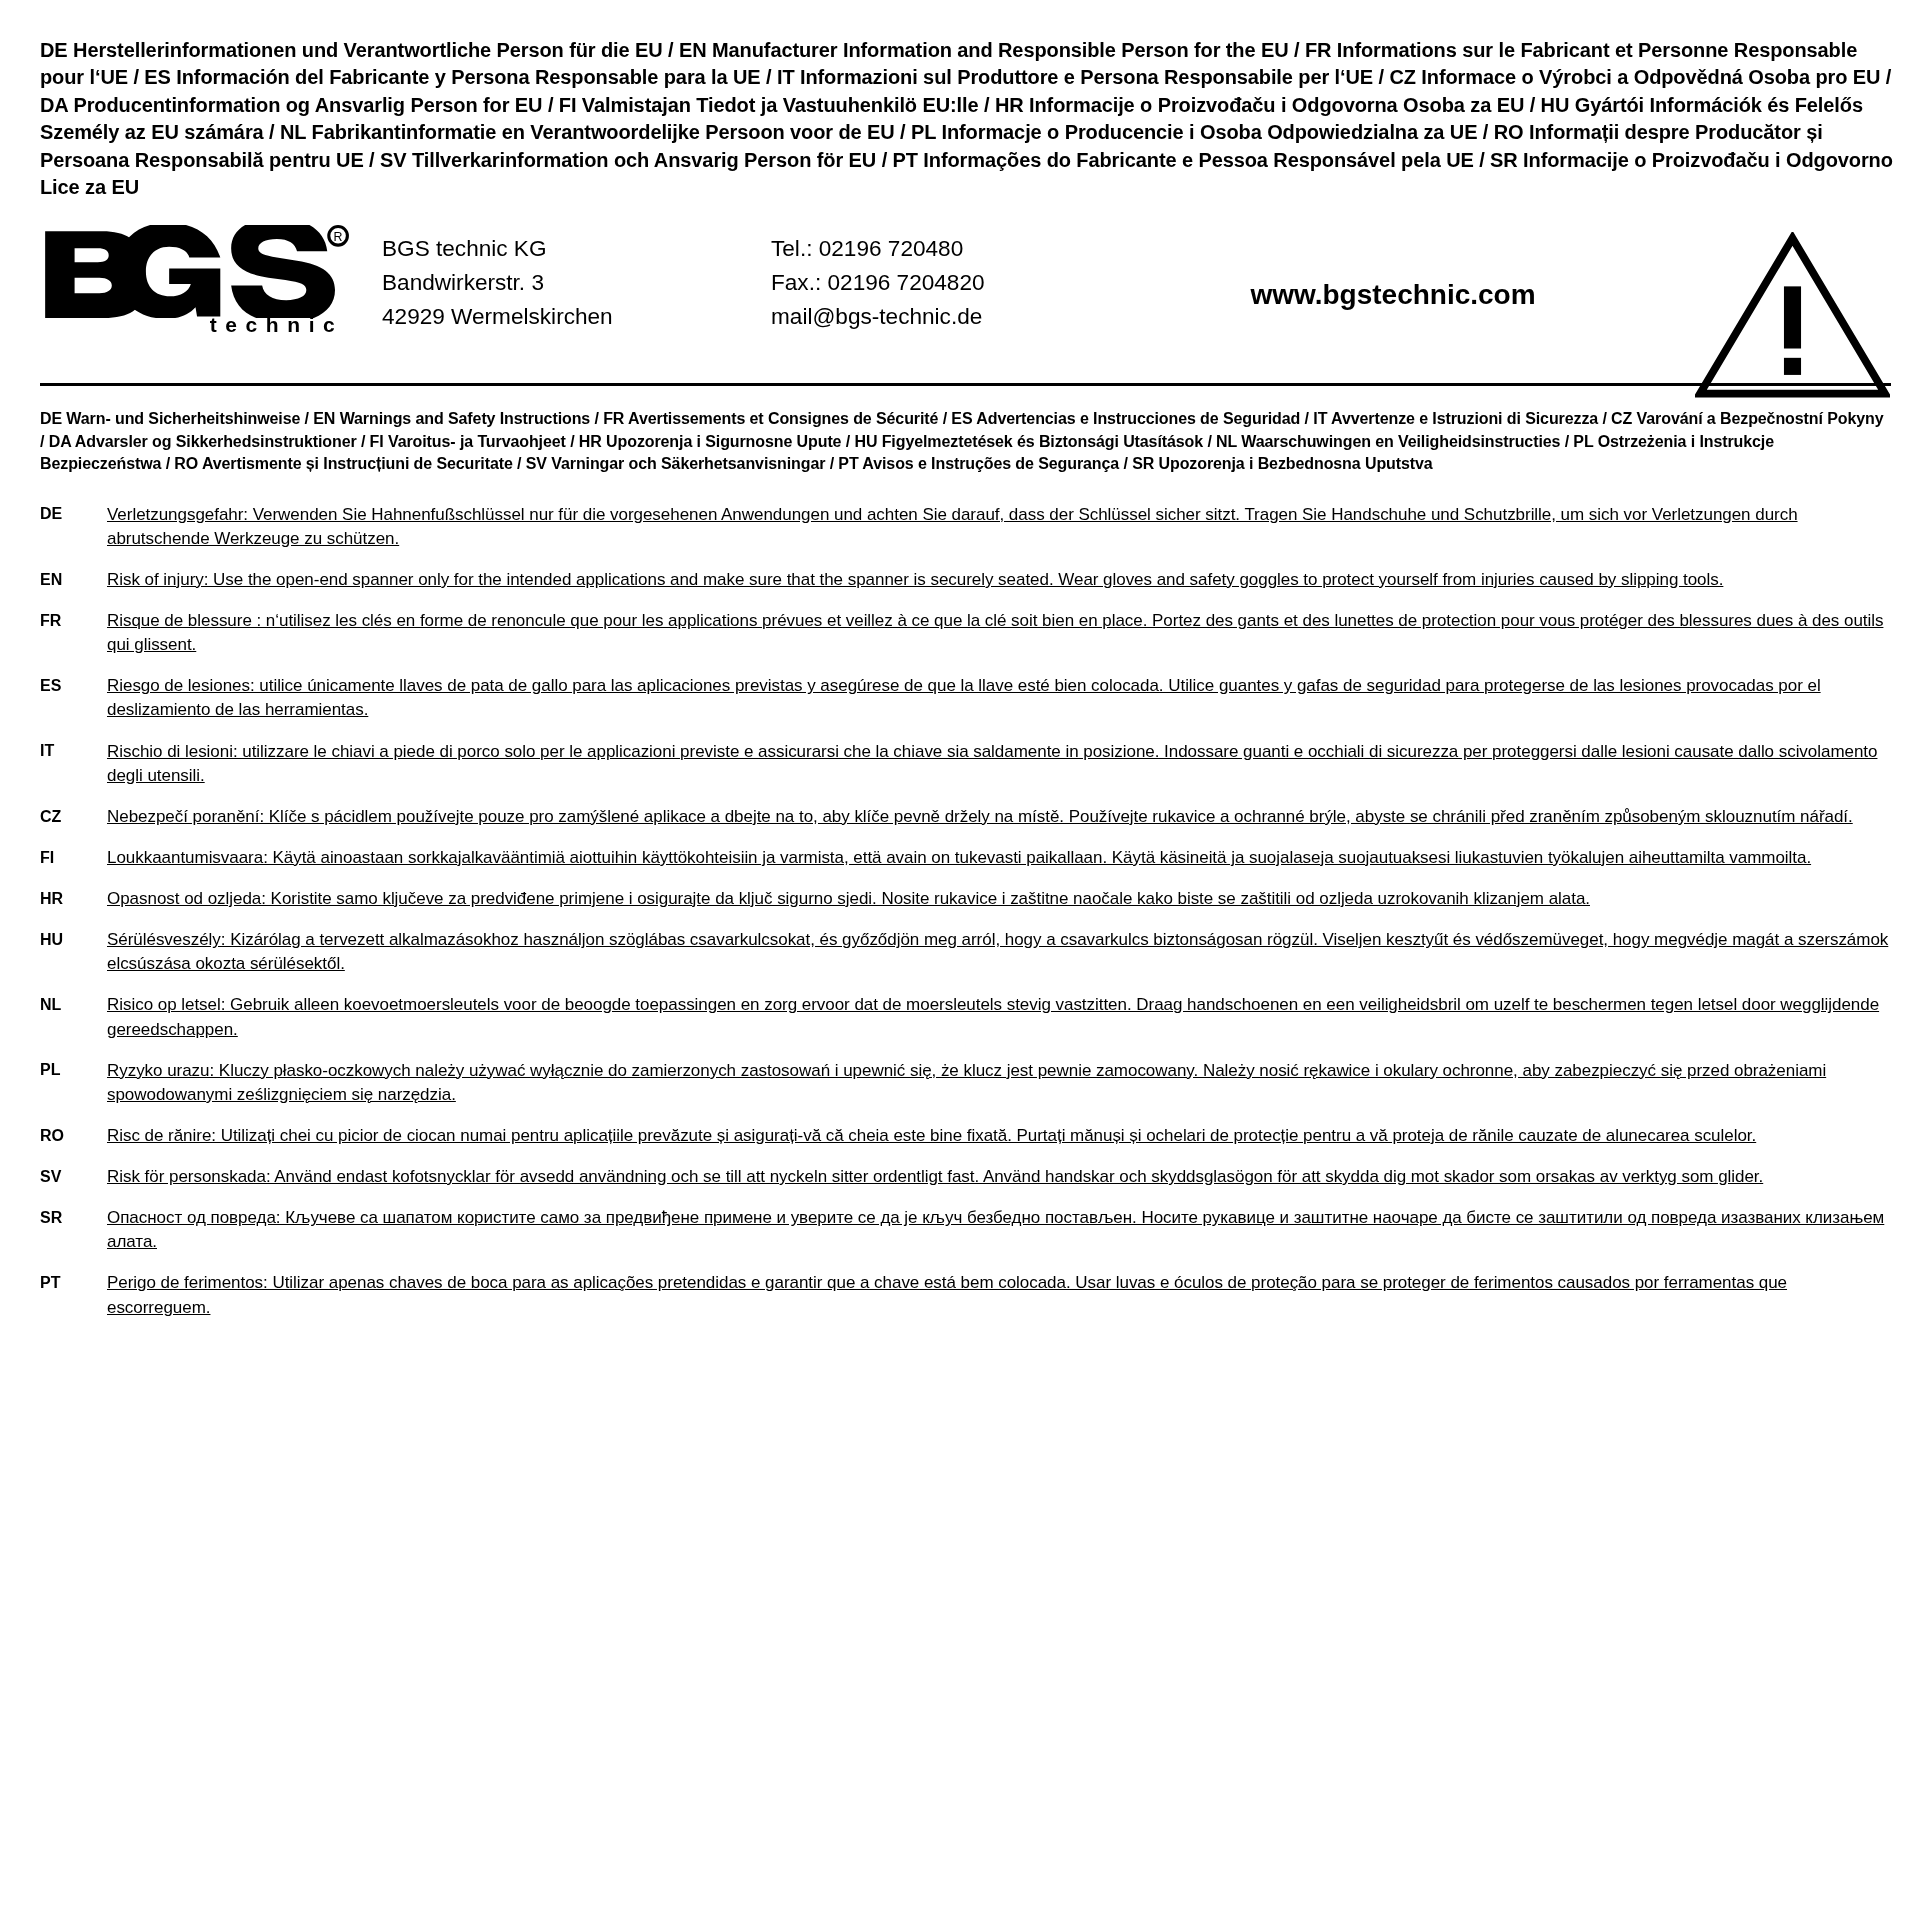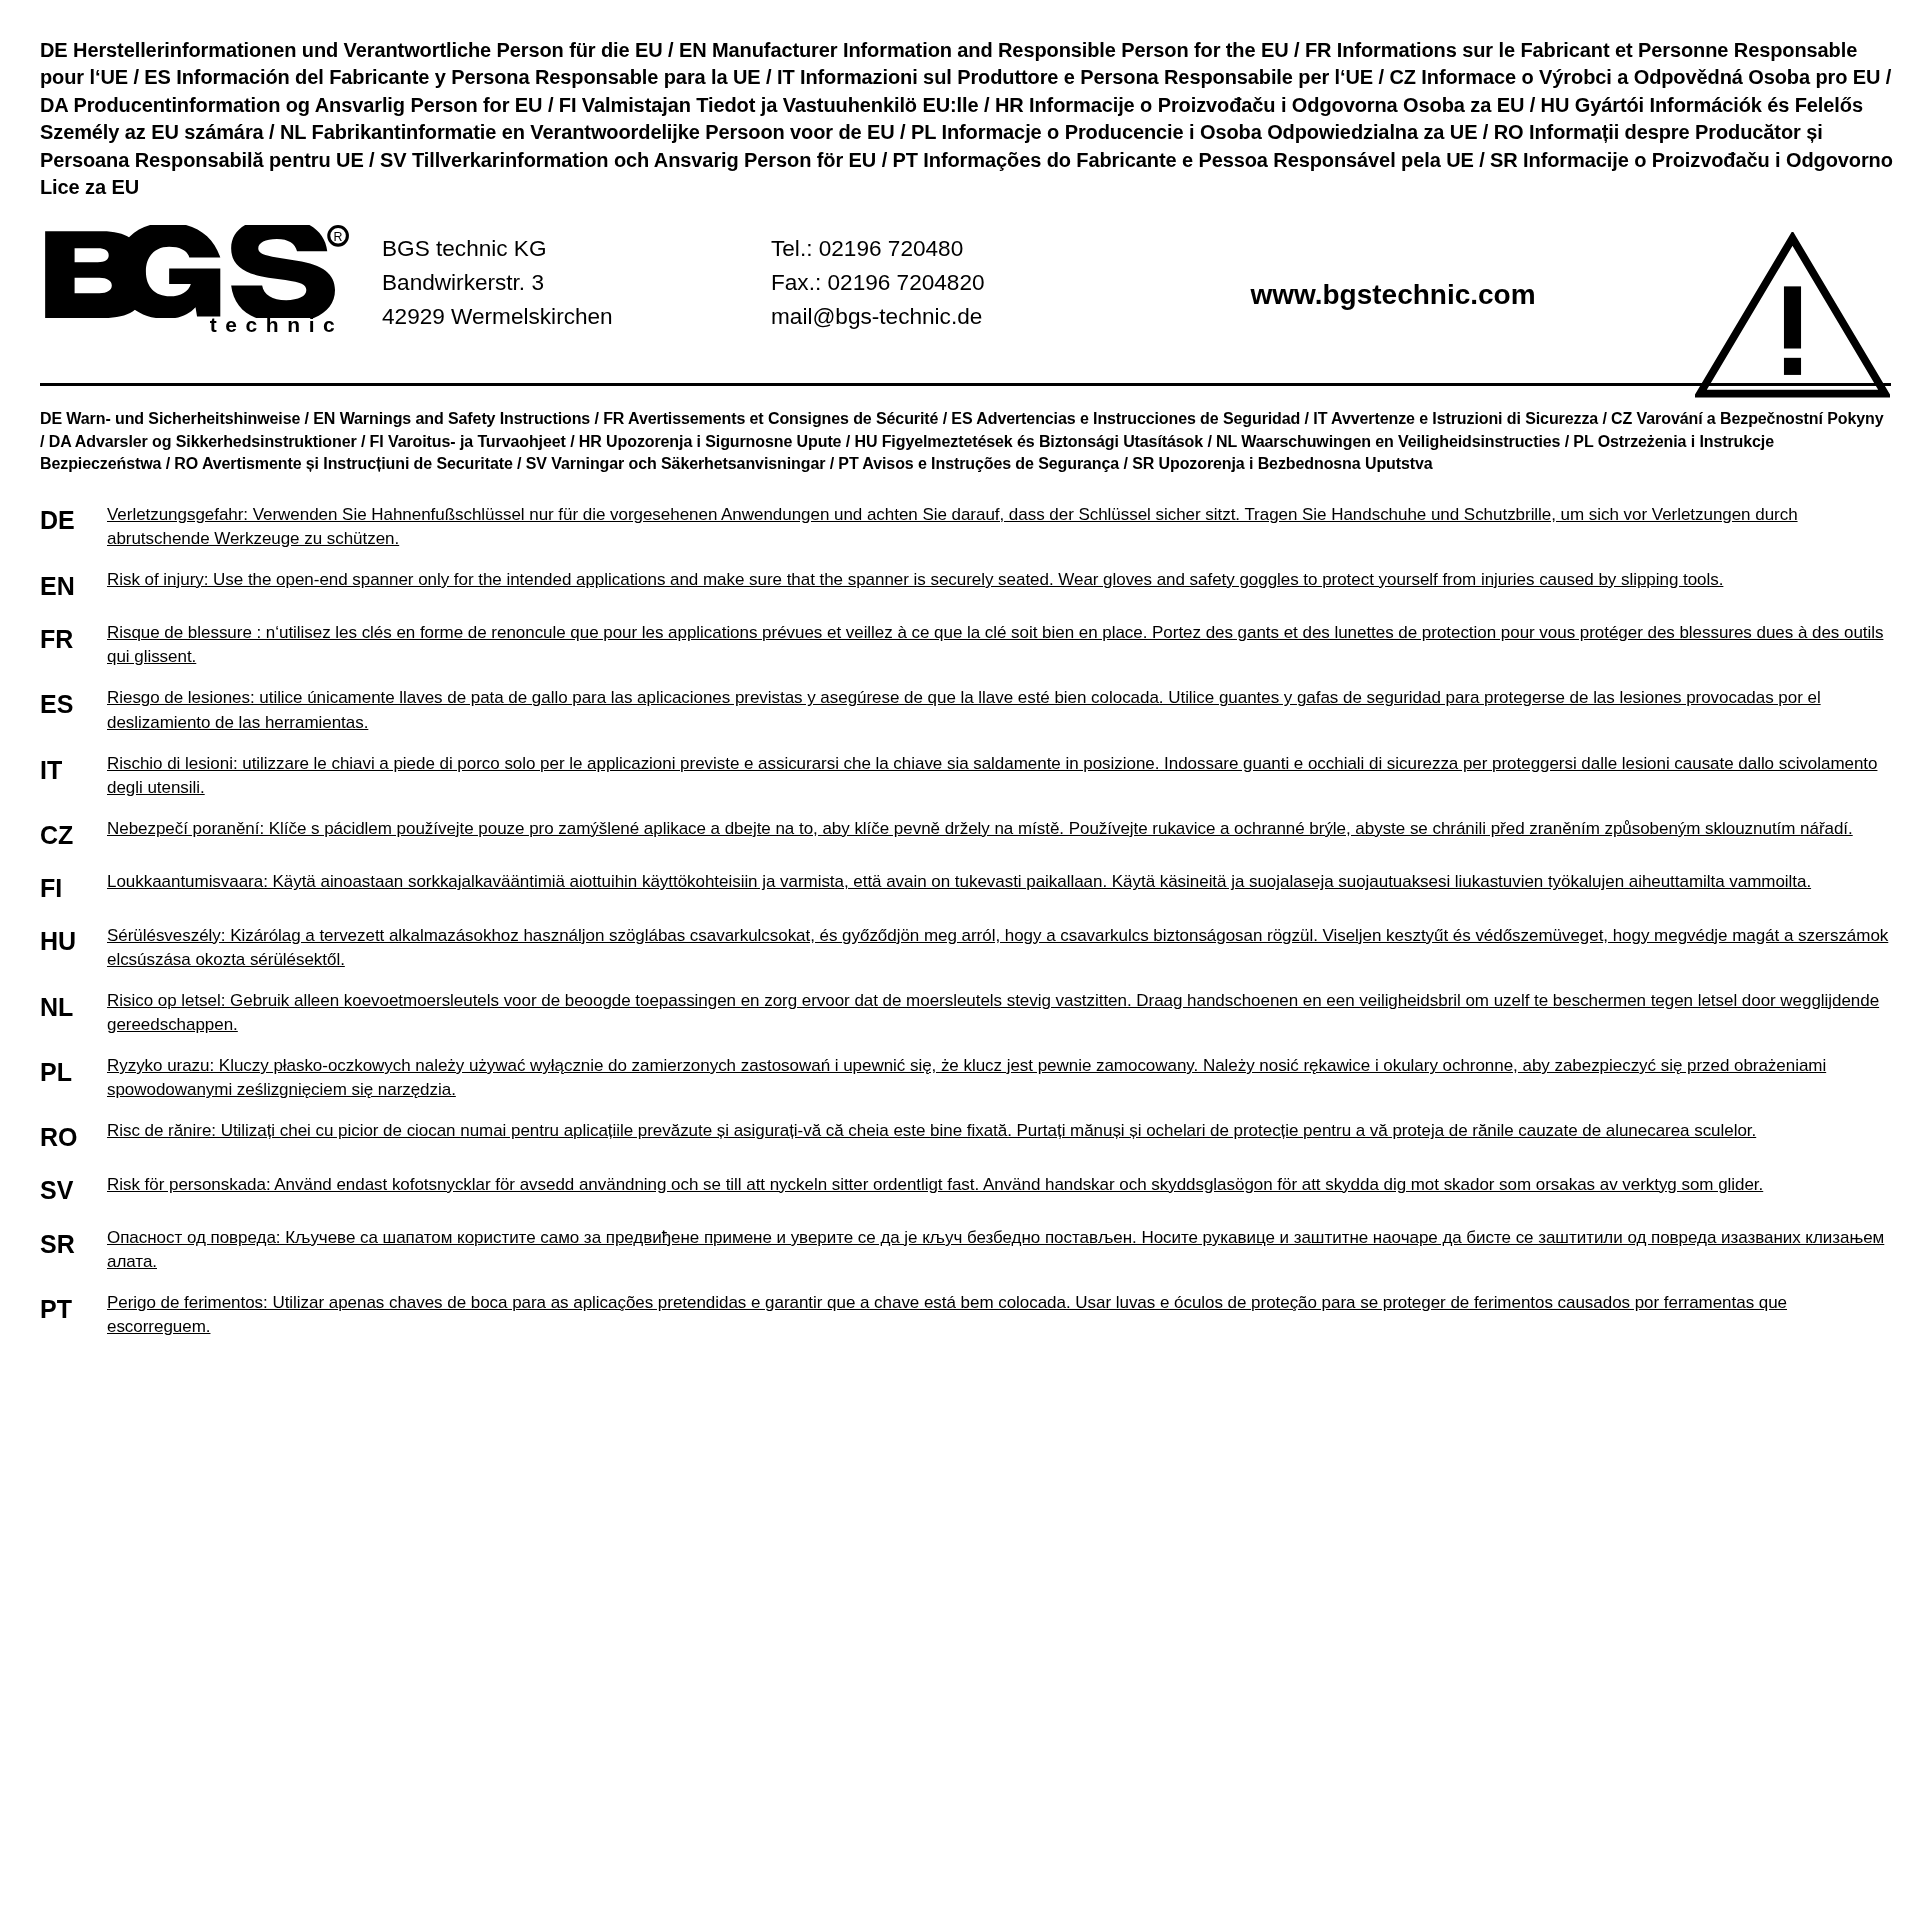--- a/index.html
+++ b/index.html
@@ -113,21 +113,21 @@
     width: 1852px;
   }
   .item {
     display: flex;
     align-items: flex-start;
     margin-bottom: 17px;
   }
   .code {
     flex: 0 0 auto;
     width: 67px;
-    font-size: 25px;
+    font-size: 16px;
     font-weight: bold;
     line-height: 1.42;
     padding-top: 0.8px;
   }
   .txt {
     flex: 1 1 auto;
     font-size: 17px;
     line-height: 1.42;
     letter-spacing: -0.04px;
     text-decoration: underline;
@@ -214,20 +214,24 @@
     </div>
     <div class="item">
       <div class="code">CZ</div>
       <div class="txt">Nebezpečí poranění: Klíče s pácidlem používejte pouze pro zamýšlené aplikace a dbejte na to, aby klíče pevně držely na místě. Používejte rukavice a ochranné brýle, abyste se chránili před zraněním způsobeným sklouznutím nářadí.</div>
     </div>
     <div class="item">
       <div class="code">FI</div>
       <div class="txt">Loukkaantumisvaara: Käytä ainoastaan sorkkajalkavääntimiä aiottuihin käyttökohteisiin ja varmista, että avain on tukevasti paikallaan. Käytä käsineitä ja suojalaseja suojautuaksesi liukastuvien työkalujen aiheuttamilta vammoilta.</div>
     </div>
     <div class="item">
+      <div class="code">HR</div>
+      <div class="txt">Opasnost od ozljeda: Koristite samo ključeve za predviđene primjene i osigurajte da ključ sigurno sjedi. Nosite rukavice i zaštitne naočale kako biste se zaštitili od ozljeda uzrokovanih klizanjem alata.</div>
+    </div>
+    <div class="item">
       <div class="code">HU</div>
       <div class="txt">Sérülésveszély: Kizárólag a tervezett alkalmazásokhoz használjon szöglábas csavarkulcsokat, és győződjön meg arról, hogy a csavarkulcs biztonságosan rögzül. Viseljen kesztyűt és védőszemüveget, hogy megvédje magát a szerszámok elcsúszása okozta sérülésektől.</div>
     </div>
     <div class="item">
       <div class="code">NL</div>
       <div class="txt">Risico op letsel: Gebruik alleen koevoetmoersleutels voor de beoogde toepassingen en zorg ervoor dat de moersleutels stevig vastzitten. Draag handschoenen en een veiligheidsbril om uzelf te beschermen tegen letsel door wegglijdende gereedschappen.</div>
     </div>
     <div class="item">
       <div class="code">PL</div>
       <div class="txt">Ryzyko urazu: Kluczy płasko-oczkowych należy używać wyłącznie do zamierzonych zastosowań i upewnić się, że klucz jest pewnie zamocowany. Należy nosić rękawice i okulary ochronne, aby zabezpieczyć się przed obrażeniami spowodowanymi ześlizgnięciem się narzędzia.</div>

